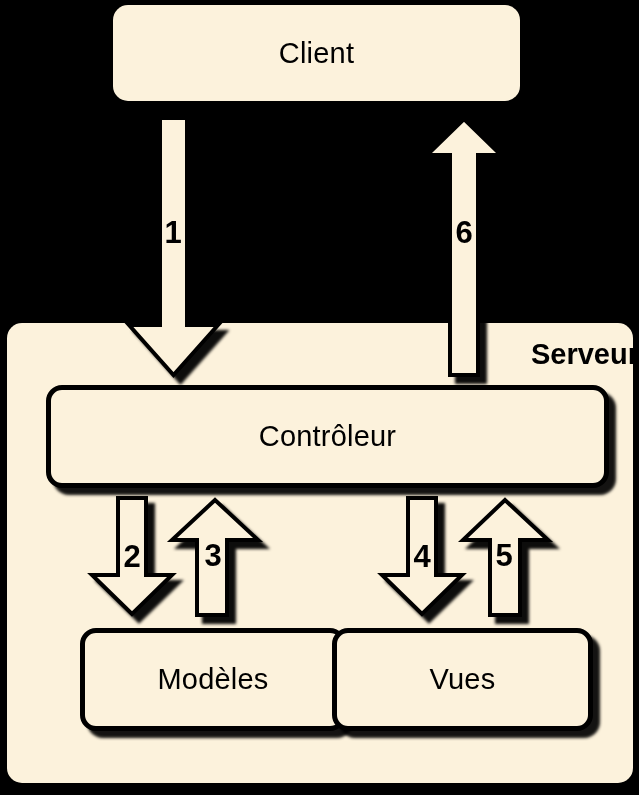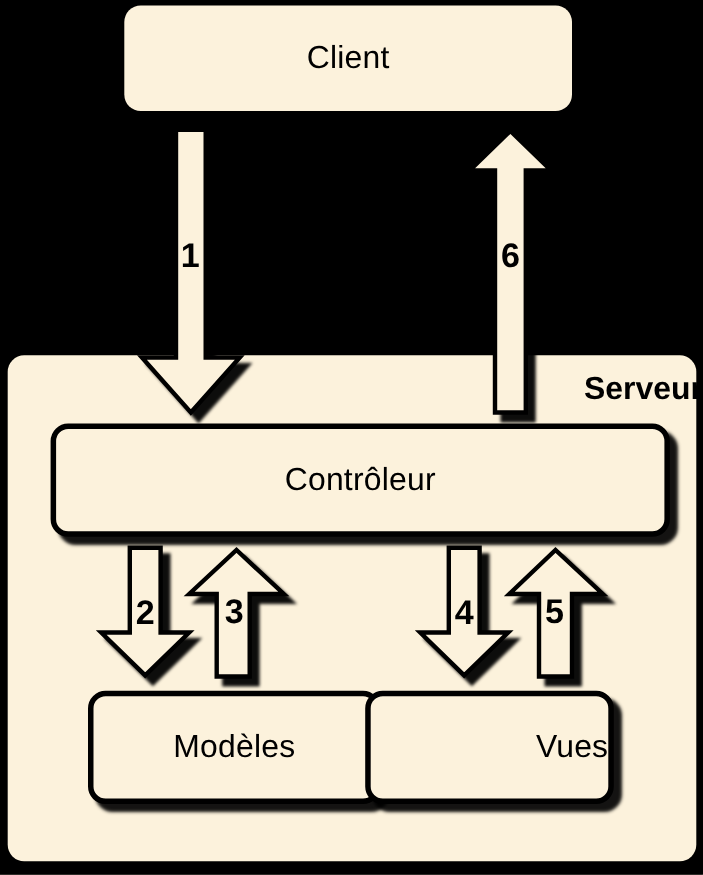--- a/index.html
+++ b/index.html
@@ -47,21 +47,21 @@
     position: absolute;
     left: 0; top: 338px; width: 639px;
     text-align: right;
     font-size: 29px;
     font-weight: 600;
     color: #000000;
     z-index: 3;
   }
   .controleur { left: 46px; top: 385px; width: 563px; height: 103px; z-index: 2; }
   .modeles    { left: 37px; top: 628px; width: 266px; height: 103px; z-index: 2; margin-left: 43px; }
-  .vues       { left: 332px; top: 628px; width: 226px; height: 103px; z-index: 2; justify-content: flex-end; }
+  .vues       { left: 332px; top: 628px; width: 261px; height: 103px; z-index: 2; }
 
   .arrow-layer {
     position: absolute;
     left: 0; top: 0;
     width: 639px; height: 795px;
     z-index: 2;
     pointer-events: none;
   }
   .arrow {
     fill: #FCF2DC;

